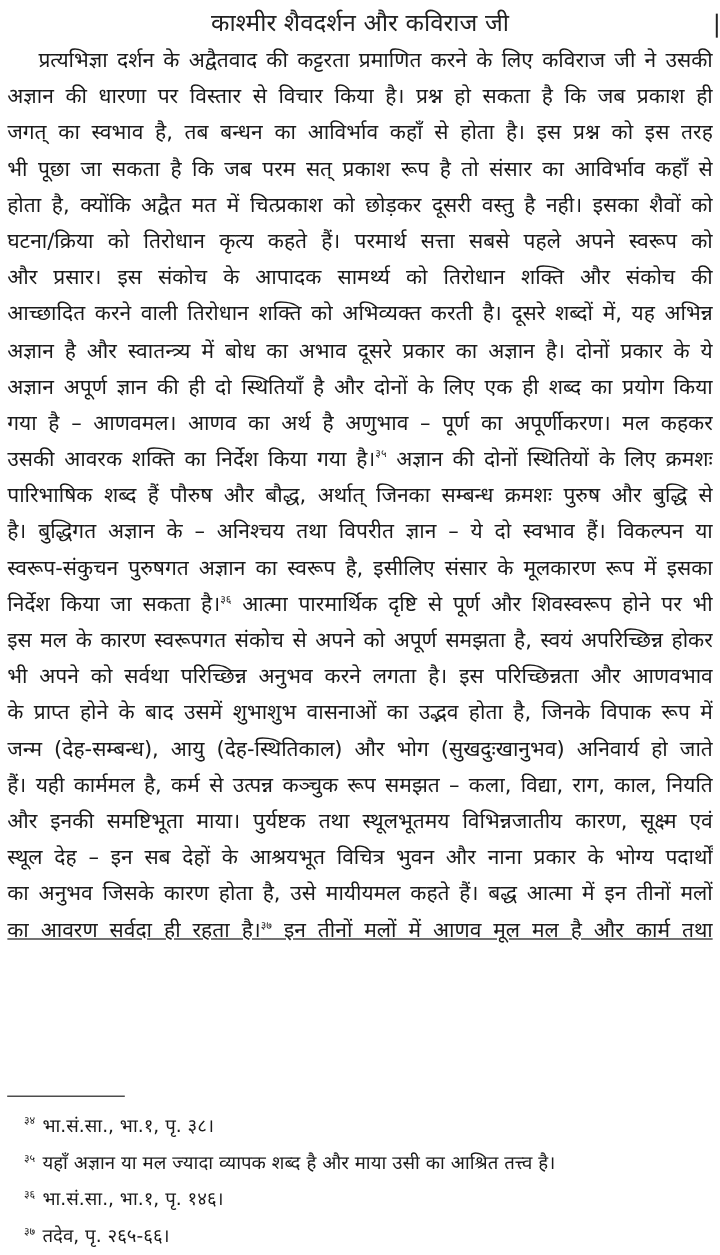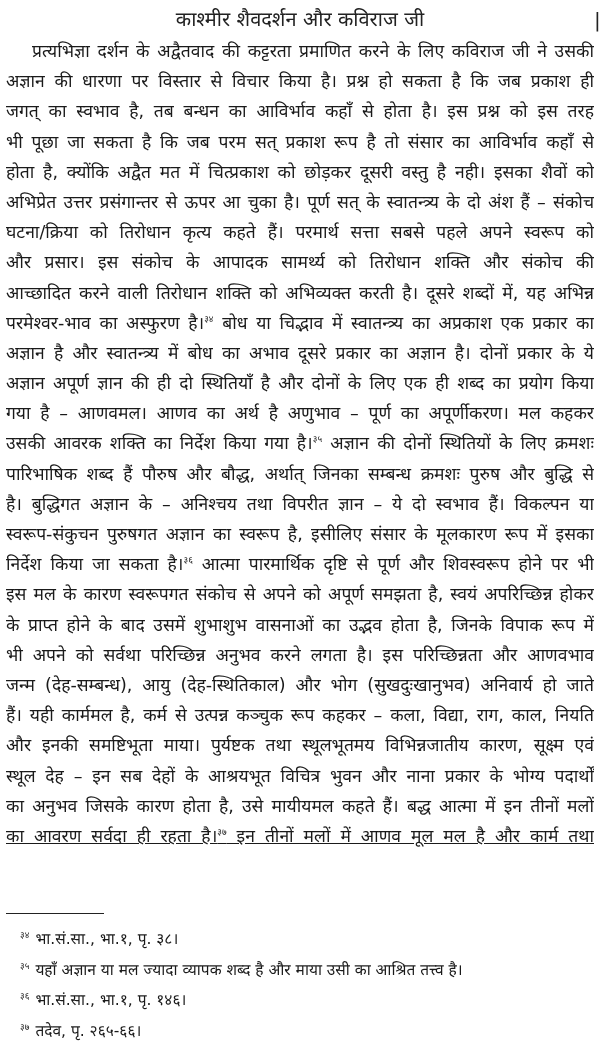--- a/index.html
+++ b/index.html
@@ -49,38 +49,36 @@
       <span class="bar">|</span><span>४६१</span>
     </div>
   </div>
 
   <div class="body-text">
     <span class="line first">प्रत्यभिज्ञा दर्शन के अद्वैतवाद की कट्टरता प्रमाणित करने के लिए कविराज जी ने उसकी</span>
     <span class="line">अज्ञान की धारणा पर विस्तार से विचार किया है। प्रश्न हो सकता है कि जब प्रकाश ही</span>
     <span class="line">जगत् का स्वभाव है, तब बन्धन का आविर्भाव कहाँ से होता है। इस प्रश्न को इस तरह</span>
     <span class="line">भी पूछा जा सकता है कि जब परम सत् प्रकाश रूप है तो संसार का आविर्भाव कहाँ से</span>
     <span class="line">होता है, क्योंकि अद्वैत मत में चित्प्रकाश को छोड़कर दूसरी वस्तु है नही। इसका शैवों को</span>
-    <span class="line">अभिप्रेत उत्तर प्रसंगान्तर से ऊपर आ चुका है। पूर्ण सत् के स्वातन्त्र्य के दो अंश हैं – संकोच</span>
     <span class="line">घटना/क्रिया को तिरोधान कृत्य कहते हैं। परमार्थ सत्ता सबसे पहले अपने स्वरूप को</span>
     <span class="line">और प्रसार। इस संकोच के आपादक सामर्थ्य को तिरोधान शक्ति और संकोच की</span>
     <span class="line">आच्छादित करने वाली तिरोधान शक्ति को अभिव्यक्त करती है। दूसरे शब्दों में, यह अभिन्न</span>
-    <span class="line"><span>परमेश्वर-भाव का अस्फुरण है।</span><sup class="fn">३४</sup><span> बोध या चिद्भाव में स्वातन्त्र्य का अप्रकाश एक प्रकार का</span></span>
     <span class="line">अज्ञान है और स्वातन्त्र्य में बोध का अभाव दूसरे प्रकार का अज्ञान है। दोनों प्रकार के ये</span>
     <span class="line">अज्ञान अपूर्ण ज्ञान की ही दो स्थितियाँ है और दोनों के लिए एक ही शब्द का प्रयोग किया</span>
     <span class="line">गया है – आणवमल। आणव का अर्थ है अणुभाव – पूर्ण का अपूर्णीकरण। मल कहकर</span>
     <span class="line"><span>उसकी आवरक शक्ति का निर्देश किया गया है।</span><sup class="fn">३५</sup><span>  अज्ञान की दोनों स्थितियों के लिए क्रमशः</span></span>
     <span class="line">पारिभाषिक शब्द हैं पौरुष और बौद्ध, अर्थात् जिनका सम्बन्ध क्रमशः पुरुष और बुद्धि से</span>
     <span class="line">है। बुद्धिगत अज्ञान के – अनिश्चय तथा विपरीत ज्ञान – ये दो स्वभाव हैं। विकल्पन या</span>
     <span class="line">स्वरूप-संकुचन पुरुषगत अज्ञान का स्वरूप है, इसीलिए संसार के मूलकारण रूप में इसका</span>
     <span class="line"><span>निर्देश किया जा सकता है।</span><sup class="fn">३६</sup><span> आत्मा पारमार्थिक दृष्टि से पूर्ण और शिवस्वरूप होने पर भी</span></span>
     <span class="line">इस मल के कारण स्वरूपगत संकोच से अपने को अपूर्ण समझता है, स्वयं अपरिच्छिन्न होकर</span>
+    <span class="line">भी अपने को सर्वथा परिच्छिन्न अनुभव करने लगता है। इस परिच्छिन्नता और आणवभाव</span>
     <span class="line">के प्राप्त होने के बाद उसमें शुभाशुभ वासनाओं का उद्भव होता है, जिनके विपाक रूप में</span>
-    <span class="line">भी अपने को सर्वथा परिच्छिन्न अनुभव करने लगता है। इस परिच्छिन्नता और आणवभाव</span>
     <span class="line">जन्म (देह-सम्बन्ध), आयु (देह-स्थितिकाल) और भोग (सुखदुःखानुभव) अनिवार्य हो जाते</span>
-    <span class="line">हैं। यही कार्ममल है, कर्म से उत्पन्न कञ्चुक रूप कहकर – कला, विद्या, राग, काल, नियति</span>
+    <span class="line">हैं। यही कार्ममल है, कर्म से उत्पन्न कञ्चुक रूप समझत – कला, विद्या, राग, काल, नियति</span>
     <span class="line">और इनकी समष्टिभूता माया। पुर्यष्टक तथा स्थूलभूतमय विभिन्नजातीय कारण, सूक्ष्म एवं</span>
     <span class="line">स्थूल देह – इन सब देहों के आश्रयभूत विचित्र भुवन और नाना प्रकार के भोग्य पदार्थों</span>
     <span class="line">का अनुभव जिसके कारण होता है, उसे मायीयमल कहते हैं। बद्ध आत्मा में इन तीनों मलों</span>
     <span class="line last"><span>का आवरण सर्वदा ही रहता है।</span><sup class="fn">३७</sup><span> इन तीनों मलों में आणव मूल मल है और कार्म तथा</span></span>
   </div>
 
   <div class="rule"></div>
 
   <div class="footnotes">
     <div class="fn-row">

